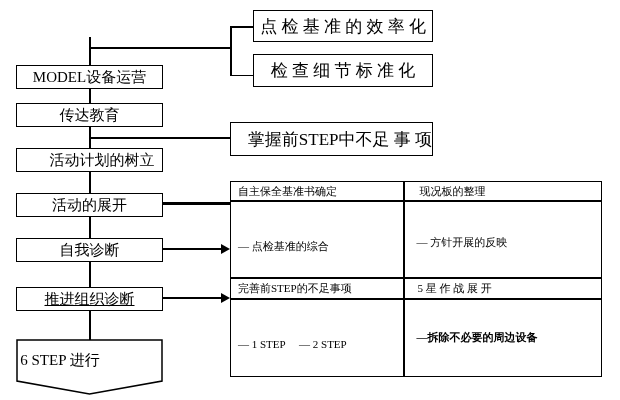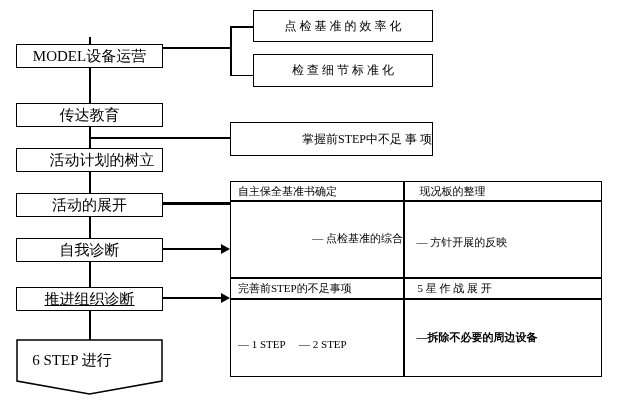--- a/index.html
+++ b/index.html
@@ -23,25 +23,25 @@
   }
   .fbox{
     position:absolute;left:16px;width:147px;height:24px;
     border:1.5px solid #000;background:#fff;box-sizing:border-box;
     display:flex;align-items:center;justify-content:center;
     font-size:15px;white-space:pre;
   }
   .rbox{
     position:absolute;border:1.5px solid #000;background:#fff;box-sizing:border-box;
     display:flex;align-items:center;justify-content:center;
-    font-size:12px;white-space:pre;
+    font-size:17px;white-space:pre;
   }
   .pentagon-svg{position:absolute;left:16px;top:339px;}
   .pentagon-label{
-    position:absolute;left:12px;top:339px;width:120px;height:42px;
+    position:absolute;left:0;top:339px;width:120px;height:42px;
     display:flex;align-items:center;justify-content:center;
     font-size:15px;white-space:pre;
   }
   .dtable{
     position:absolute;left:230px;top:181px;width:372px;height:196px;
     border:1.5px solid #000;background:#fff;box-sizing:border-box;
     font-size:11px;
   }
   .dtable .vdiv{position:absolute;left:172px;top:0;bottom:0;width:1.5px;background:#000;}
   .dtable .hline{position:absolute;left:0;right:0;height:1.5px;background:#000;}
@@ -61,21 +61,21 @@
   <div class="line v" style="left:230px;top:26px;height:50px;"></div>
   <div class="line h" style="left:230px;top:26px;width:24px;"></div>
   <div class="line h" style="left:230px;top:74.5px;width:24px;"></div>
   <div class="line h" style="left:89px;top:137px;width:142px;"></div>
   <div class="line thick" style="left:163px;top:202px;width:68px;"></div>
   <div class="line h" style="left:163px;top:248px;width:60px;"></div>
   <div class="arrowhead" style="left:221px;top:244px;"></div>
   <div class="line h" style="left:163px;top:297px;width:60px;"></div>
   <div class="arrowhead" style="left:221px;top:293px;"></div>
 
-  <div class="fbox" style="top:44px;"><span>MODEL设备运营</span></div>
+  <div class="fbox" style="top:65px;"><span>MODEL设备运营</span></div>
   <div class="fbox" style="top:103px;"><span>传达教育</span></div>
   <div class="fbox" style="top:148px;padding-left:25px;"><span>活动计划的树立</span></div>
   <div class="fbox" style="top:193px;"><span>活动的展开</span></div>
   <div class="fbox" style="top:238px;"><span>自我诊断</span></div>
   <div class="fbox" style="top:287px;text-decoration:underline;"><span>推进组织诊断</span></div>
 
   <svg class="pentagon-svg" width="147" height="57" viewBox="0 0 147 57">
     <polygon points="1,1 146,1 146,42 73.5,55 1,42" fill="#ffffff" stroke="#000000" stroke-width="1.5"></polygon>
   </svg>
   <div class="pentagon-label">6 STEP 进行</div>
@@ -86,21 +86,21 @@
 
   <div class="dtable">
     <div class="vdiv"></div>
     <div class="hline" style="top:18px;"></div>
     <div class="hline" style="top:95px;"></div>
     <div class="hline" style="top:116px;"></div>
 
     <div class="cell lcol hdr" style="top:0;height:18px;padding-left:7px;">自主保全基准书确定</div>
     <div class="cell rcol hdr" style="top:0;height:18px;padding-left:15px;">现况板的整理</div>
 
-    <div class="cell lcol" style="top:19px;height:76px;padding:0 0 0 7px;text-align:right;">
+    <div class="cell lcol" style="top:19px;height:76px;padding:8px 0 0 7px;">
       <div class="titem">— 点检基准的综合</div>
       
       
     </div>
     <div class="cell rcol" style="top:19px;height:76px;padding:4px 0 16px 12px;">
       <div class="titem">— 方针开展的反映</div>
       
       
     </div>
 

